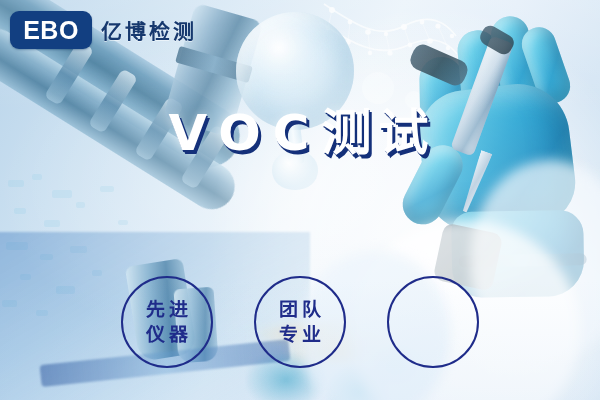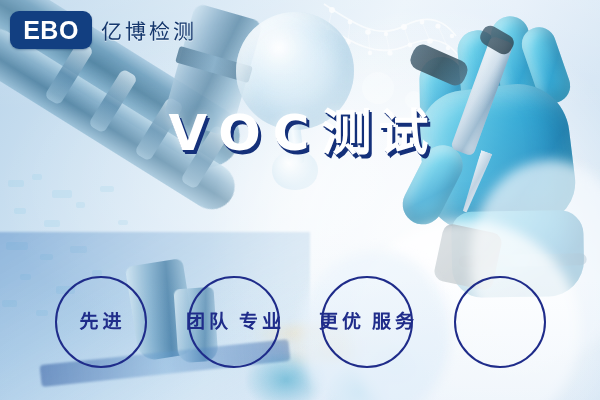--- a/index.html
+++ b/index.html
@@ -251,21 +251,21 @@
     background:#123f81;
     display:flex;align-items:center;justify-content:center;
     box-shadow:0 1px 2px rgba(0,40,90,.35);
   }
   .logo-box span{
     color:#ffffff;font-size:25px;font-weight:700;letter-spacing:.5px;
     font-family:"Liberation Sans","DejaVu Sans",sans-serif;line-height:1;
   }
   .logo-text{display:flex;flex-direction:column;justify-content:center;gap:1px;}
   .logo-cn{
-    color:#16386e;font-size:21px;font-weight:400;letter-spacing:3px;line-height:1.05;
+    color:#16386e;font-size:21px;font-weight:700;letter-spacing:3px;line-height:1.05;
     font-family:"DejaVu Sans","Liberation Sans",sans-serif;
     text-shadow:0 1px 0 rgba(255,255,255,.5);
   }
   .logo-en{
     color:#5a6f86;font-size:8.5px;font-weight:600;letter-spacing:1.55px;line-height:1;
     font-family:"Liberation Sans","DejaVu Sans",sans-serif;
   }
 
   
   #headline-block{
@@ -289,21 +289,21 @@
   }
 
   
   #badges{
     position:absolute;left:0;right:0;top:274px;height:96px;
     display:flex;align-items:center;justify-content:center;gap:41px;
   }
   .badge{
     width:92px;height:92px;border-radius:50%;
     border:2px solid #1f2c8a;
-    display:flex;flex-direction:row;align-items:center;justify-content:center;
+    display:flex;flex-direction:column;align-items:center;justify-content:center;
     gap:3px;
     box-sizing:border-box;
   }
   .badge span{
     font-family:"DejaVu Sans","Liberation Sans",sans-serif;
     font-size:19px;font-weight:600;color:#1f2c8a;
     letter-spacing:4px;line-height:1.12;
     text-indent:4px;
     white-space:nowrap;
   }
@@ -442,26 +442,23 @@
 
   <div id="headline-block">
     <div class="title">
       <span class="en">VOC</span><span>测试</span>
     </div>
   </div>
 
   <div id="badges">
     <div class="badge">
       <span>先进</span>
+      <span>仪器</span>
     </div>
     <div class="badge">
       <span>团队</span>
       <span>专业</span>
     </div>
     <div class="badge">
-      <span>更优</span>
-      <span>服务</span>
-    </div>
-    <div class="badge">
     </div>
   </div>
 
 </div>
 
 </body></html>

